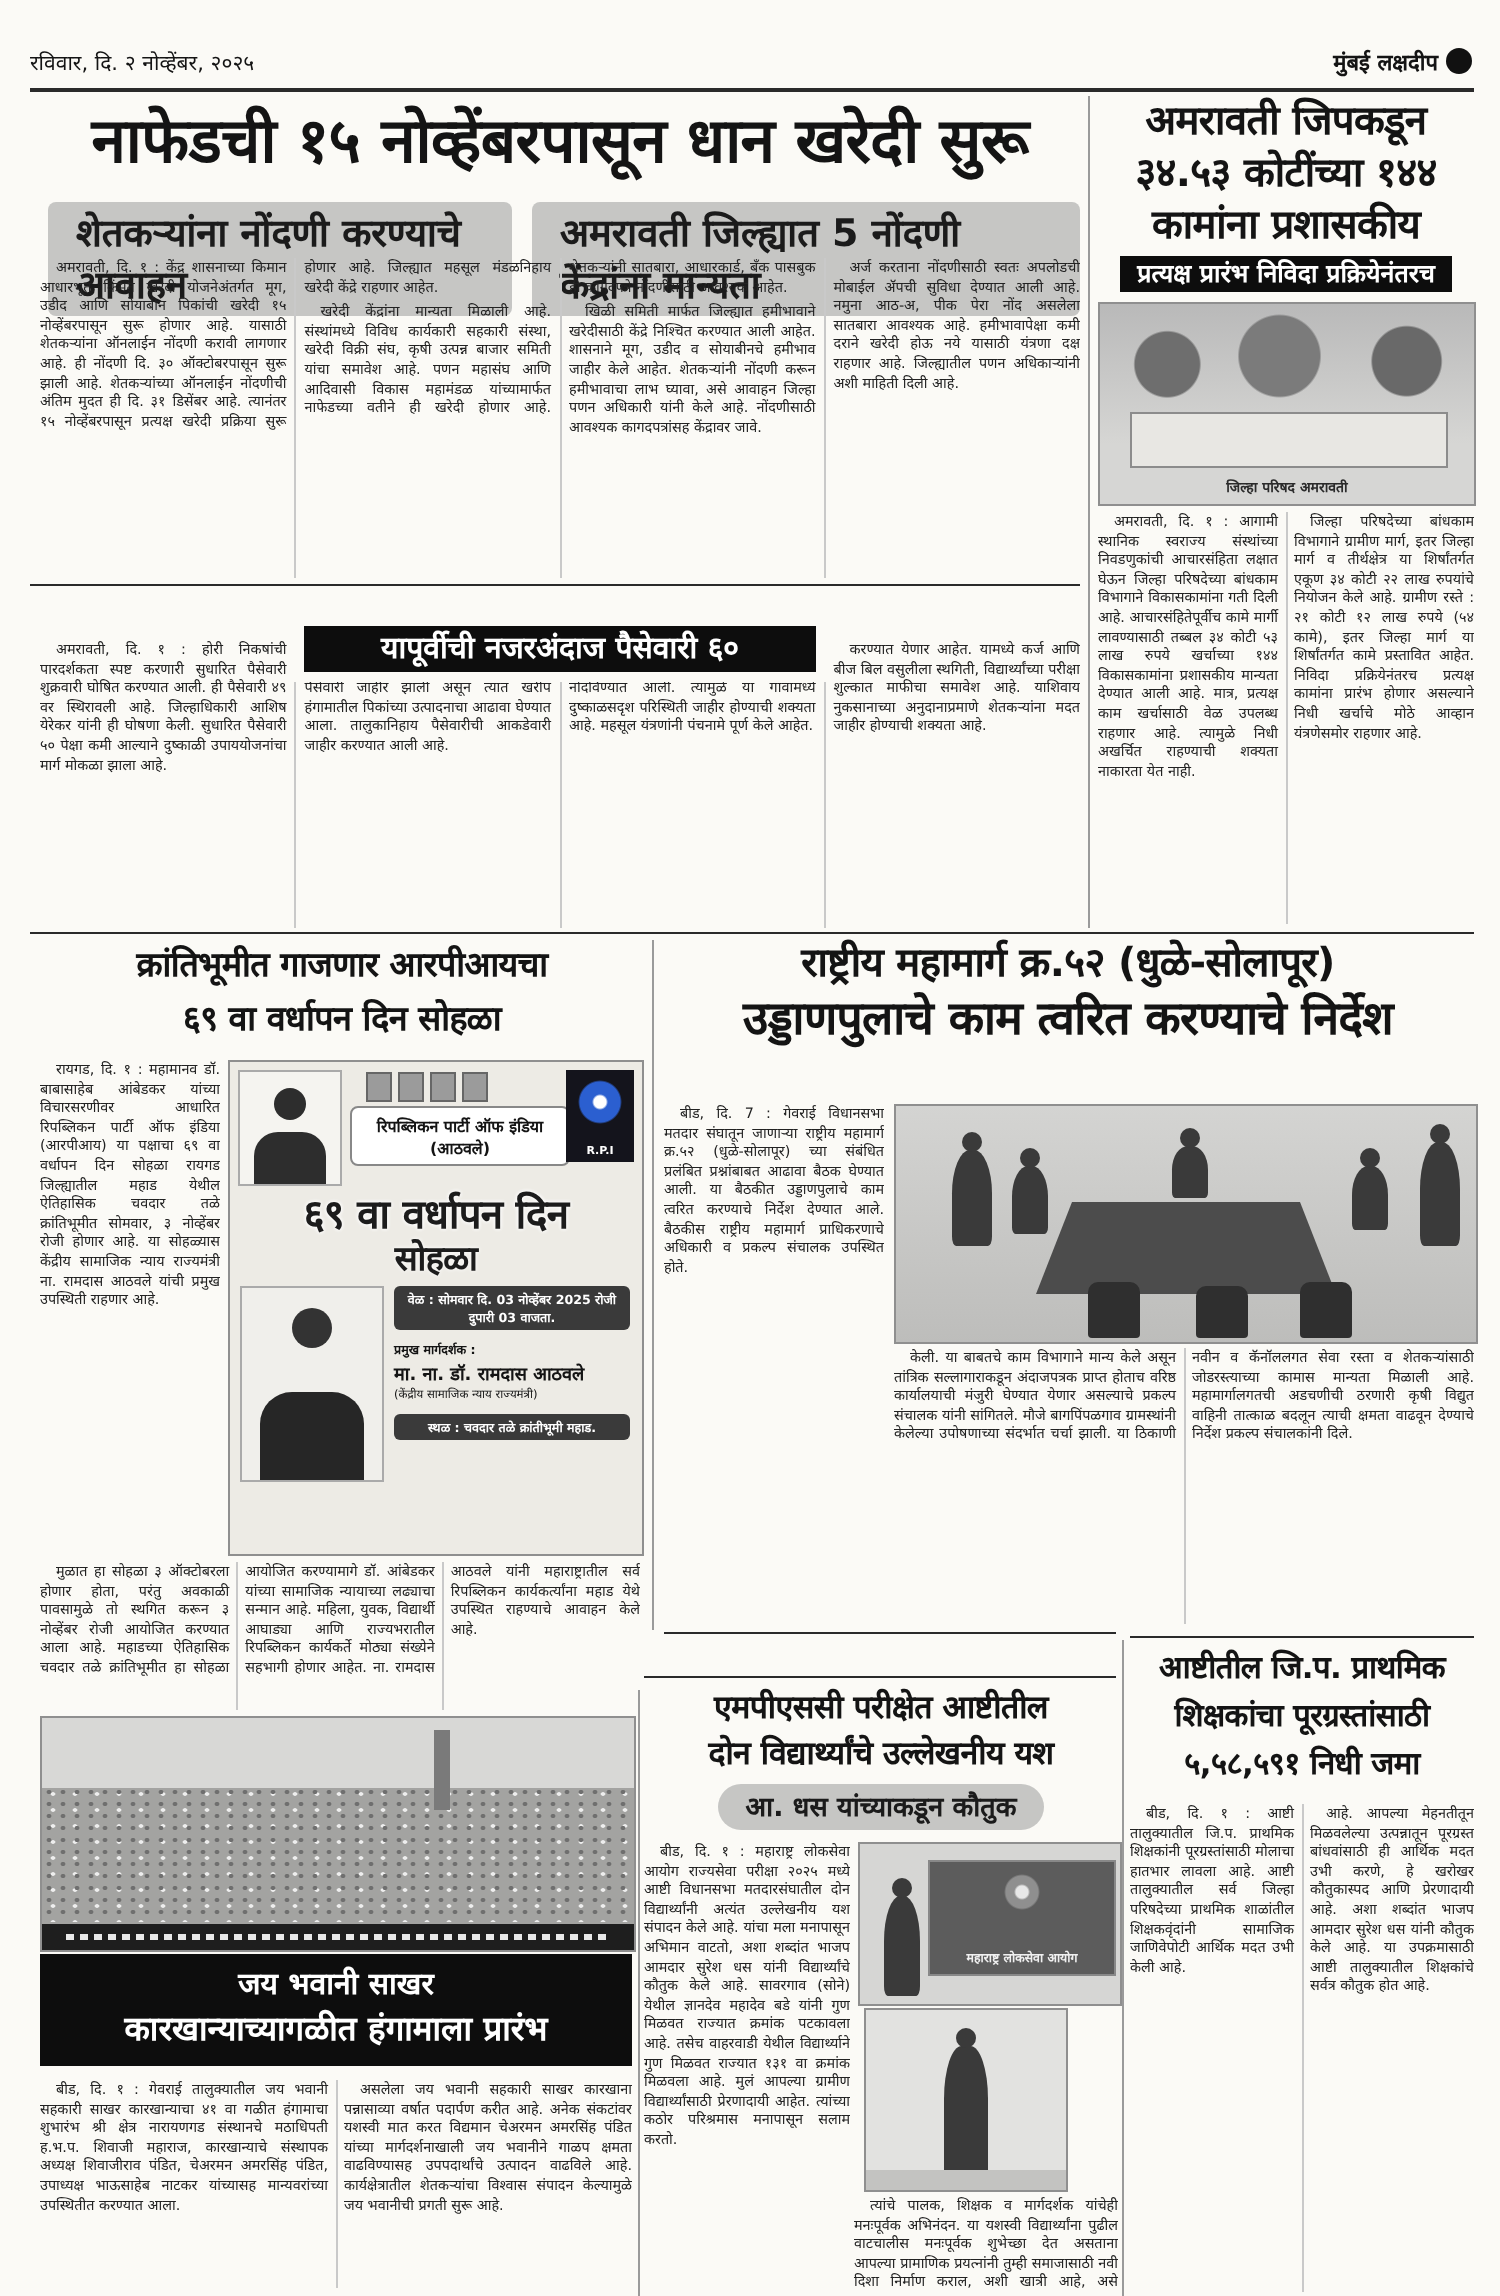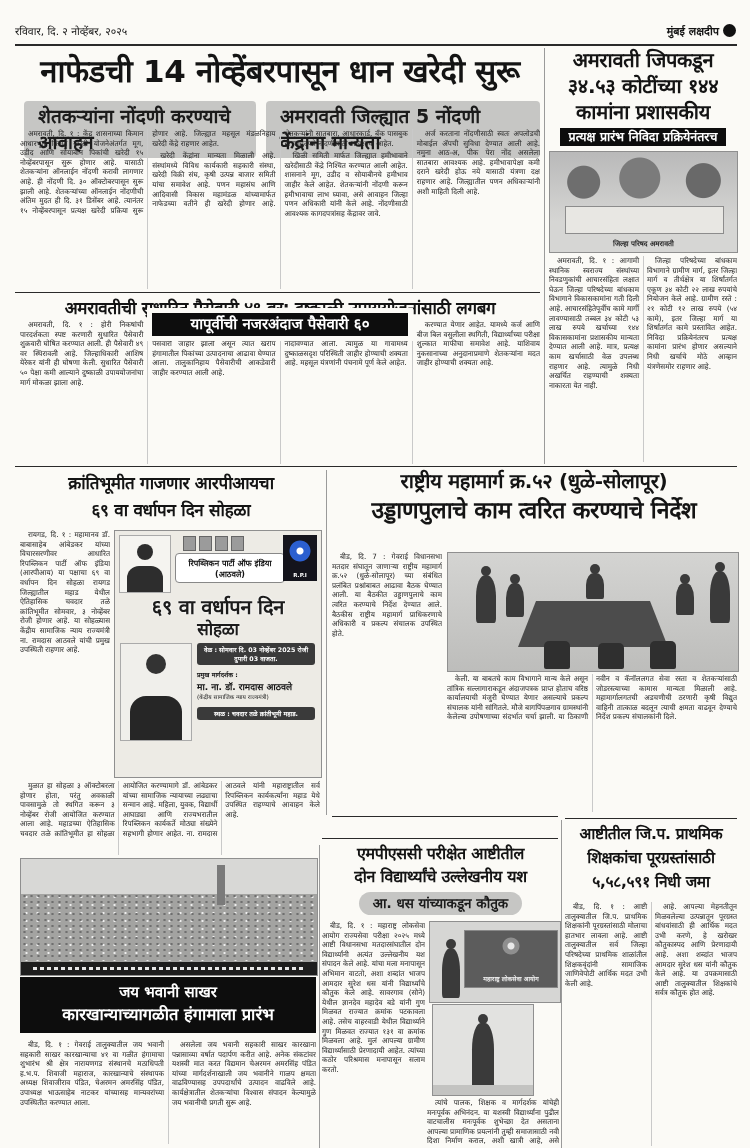--- a/index.html
+++ b/index.html
@@ -31,21 +31,21 @@
 
 <div id="page">
 
   <div class="abs" style="left:15px;top:24px;font-size:10.5px;">रविवार, दि. २ नोव्हेंबर, २०२५</div>
   <div class="abs" style="right:14px;top:23px;display:flex;align-items:center;gap:4px;">
     <span style="font-size:11px;font-weight:800;">मुंबई लक्षदीप</span>
     <span style="width:13px;height:13px;border-radius:50%;background:#111;display:inline-block;"></span>
   </div>
   <div class="h-rule thick" style="left:15px;width:722px;top:44px;"></div>
 
-  <div class="abs headline center" style="left:18px;top:50px;width:524px;font-size:31px;line-height:42px;">नाफेडची 14 नोव्हेंबरपासून धान खरेदी सुरू</div>
+  <div class="abs headline center" style="left:18px;top:50px;width:524px;font-size:31px;line-height:42px;">नाफेडची १५ नोव्हेंबरपासून धान खरेदी सुरू</div>
   <div class="abs" style="left:24px;top:101px;width:516px;display:flex;gap:10px;">
     <span class="pill">शेतकऱ्यांना नोंदणी करण्याचे आवाहन</span>
     <span class="pill">अमरावती जिल्ह्यात 5 नोंदणी केंद्रांना मान्यता</span>
   </div>
   <div class="abs body cols4" style="left:20px;top:129px;width:520px;height:160px;">
     <p>अमरावती, दि. १ : केंद्र शासनाच्या किमान आधारभूत किंमत खरेदी योजनेअंतर्गत मूग, उडीद आणि सोयाबीन पिकांची खरेदी १५ नोव्हेंबरपासून सुरू होणार आहे. यासाठी शेतकऱ्यांना ऑनलाईन नोंदणी करावी लागणार आहे. ही नोंदणी दि. ३० ऑक्टोबरपासून सुरू झाली आहे. शेतकऱ्यांच्या ऑनलाईन नोंदणीची अंतिम मुदत ही दि. ३१ डिसेंबर आहे. त्यानंतर १५ नोव्हेंबरपासून प्रत्यक्ष खरेदी प्रक्रिया सुरू होणार आहे. जिल्ह्यात महसूल मंडळनिहाय खरेदी केंद्रे राहणार आहेत.</p>
     <p>खरेदी केंद्रांना मान्यता मिळाली आहे. संस्थांमध्ये विविध कार्यकारी सहकारी संस्था, खरेदी विक्री संघ, कृषी उत्पन्न बाजार समिती यांचा समावेश आहे. पणन महासंघ आणि आदिवासी विकास महामंडळ यांच्यामार्फत नाफेडच्या वतीने ही खरेदी होणार आहे. शेतकऱ्यांनी सातबारा, आधारकार्ड, बँक पासबुक ही कागदपत्रे नोंदणीसाठी आवश्यक आहेत.</p>
     <p>खिळी समिती मार्फत जिल्ह्यात हमीभावाने खरेदीसाठी केंद्रे निश्चित करण्यात आली आहेत. शासनाने मूग, उडीद व सोयाबीनचे हमीभाव जाहीर केले आहेत. शेतकऱ्यांनी नोंदणी करून हमीभावाचा लाभ घ्यावा, असे आवाहन जिल्हा पणन अधिकारी यांनी केले आहे. नोंदणीसाठी आवश्यक कागदपत्रांसह केंद्रावर जावे.</p>
     <p>अर्ज करताना नोंदणीसाठी स्वतः अपलोडची मोबाईल ॲपची सुविधा देण्यात आली आहे. नमुना आठ-अ, पीक पेरा नोंद असलेला सातबारा आवश्यक आहे. हमीभावापेक्षा कमी दराने खरेदी होऊ नये यासाठी यंत्रणा दक्ष राहणार आहे. जिल्ह्यातील पणन अधिकाऱ्यांनी अशी माहिती दिली आहे.</p>
   </div>
@@ -57,21 +57,20 @@
     <div class="abs" style="left:0;top:0;width:100%;height:52px;background:radial-gradient(circle at 18% 58%,#6e6e6e 16px,transparent 17px),radial-gradient(circle at 48% 50%,#7b7b7b 20px,transparent 21px),radial-gradient(circle at 82% 55%,#696969 17px,transparent 18px);"></div>
     <div class="abs" style="left:8%;bottom:18px;width:84%;height:26px;background:#e8e7e3;border:1px solid #8c8c8c;"></div>
     <div class="abs center" style="left:8%;bottom:4px;width:84%;font-size:7px;font-weight:700;color:#2b2b2b;">जिल्हा परिषद अमरावती</div>
   </div>
   <div class="abs body cols2" style="left:549px;top:256px;width:188px;height:206px;">
     <p>अमरावती, दि. १ : आगामी स्थानिक स्वराज्य संस्थांच्या निवडणुकांची आचारसंहिता लक्षात घेऊन जिल्हा परिषदेच्या बांधकाम विभागाने विकासकामांना गती दिली आहे. आचारसंहितेपूर्वीच कामे मार्गी लावण्यासाठी तब्बल ३४ कोटी ५३ लाख रुपये खर्चाच्या १४४ विकासकामांना प्रशासकीय मान्यता देण्यात आली आहे. मात्र, प्रत्यक्ष काम खर्चासाठी वेळ उपलब्ध राहणार आहे. त्यामुळे निधी अखर्चित राहण्याची शक्यता नाकारता येत नाही.</p>
     <p>जिल्हा परिषदेच्या बांधकाम विभागाने ग्रामीण मार्ग, इतर जिल्हा मार्ग व तीर्थक्षेत्र या शिर्षांतर्गत एकूण ३४ कोटी २२ लाख रुपयांचे नियोजन केले आहे. ग्रामीण रस्ते : २१ कोटी १२ लाख रुपये (५४ कामे), इतर जिल्हा मार्ग या शिर्षांतर्गत कामे प्रस्तावित आहेत. निविदा प्रक्रियेनंतरच प्रत्यक्ष कामांना प्रारंभ होणार असल्याने निधी खर्चाचे मोठे आव्हान यंत्रणेसमोर राहणार आहे.</p>
   </div>
 
   <div class="h-rule" style="left:15px;width:525px;top:292px;"></div>
-  <div class="abs headline center" style="left:18px;top:296px;width:524px;font-size:17px;">अमरावतीची सुधारित पैसेवारी ४९ वर; दुष्काळी उपाययोजनांसाठी लगबग</div>
   <div class="abs body cols4" style="left:20px;top:320px;width:520px;height:144px;">
     <p>अमरावती, दि. १ : होरी निकषांची पारदर्शकता स्पष्ट करणारी सुधारित पैसेवारी शुक्रवारी घोषित करण्यात आली. ही पैसेवारी ४९ वर स्थिरावली आहे. जिल्हाधिकारी आशिष येरेकर यांनी ही घोषणा केली. सुधारित पैसेवारी ५० पेक्षा कमी आल्याने दुष्काळी उपाययोजनांचा मार्ग मोकळा झाला आहे.</p>
     <p>या घोषणेनुसार सर्वाधिक ९२ ही पैसेवारी असणारी गावे जिल्ह्यात आहेत. १९३२ गावांची पैसेवारी जाहीर झाली असून त्यात खरीप हंगामातील पिकांच्या उत्पादनाचा आढावा घेण्यात आला. तालुकानिहाय पैसेवारीची आकडेवारी जाहीर करण्यात आली आहे.</p>
     <p>खात्याचा अहवाल आहे. पाहणी केलेल्या १४४० गावांमध्ये ५० पेक्षा कमी पैसेवारी नोंदविण्यात आली. त्यामुळे या गावांमध्ये दुष्काळसदृश परिस्थिती जाहीर होण्याची शक्यता आहे. महसूल यंत्रणांनी पंचनामे पूर्ण केले आहेत.</p>
     <p>करण्यात येणार आहेत. यामध्ये कर्ज आणि बीज बिल वसुलीला स्थगिती, विद्यार्थ्यांच्या परीक्षा शुल्कात माफीचा समावेश आहे. याशिवाय नुकसानाच्या अनुदानाप्रमाणे शेतकऱ्यांना मदत जाहीर होण्याची शक्यता आहे.</p>
   </div>
   <div class="abs revbar" style="left:152px;top:313px;width:256px;height:23px;font-size:15px;line-height:23px;box-shadow:0 0 0 5px #fbfaf6;z-index:3;">यापूर्वीची नजरअंदाज पैसेवारी ६०</div>
 
   <div class="h-rule" style="left:15px;width:722px;top:466px;"></div>
 

